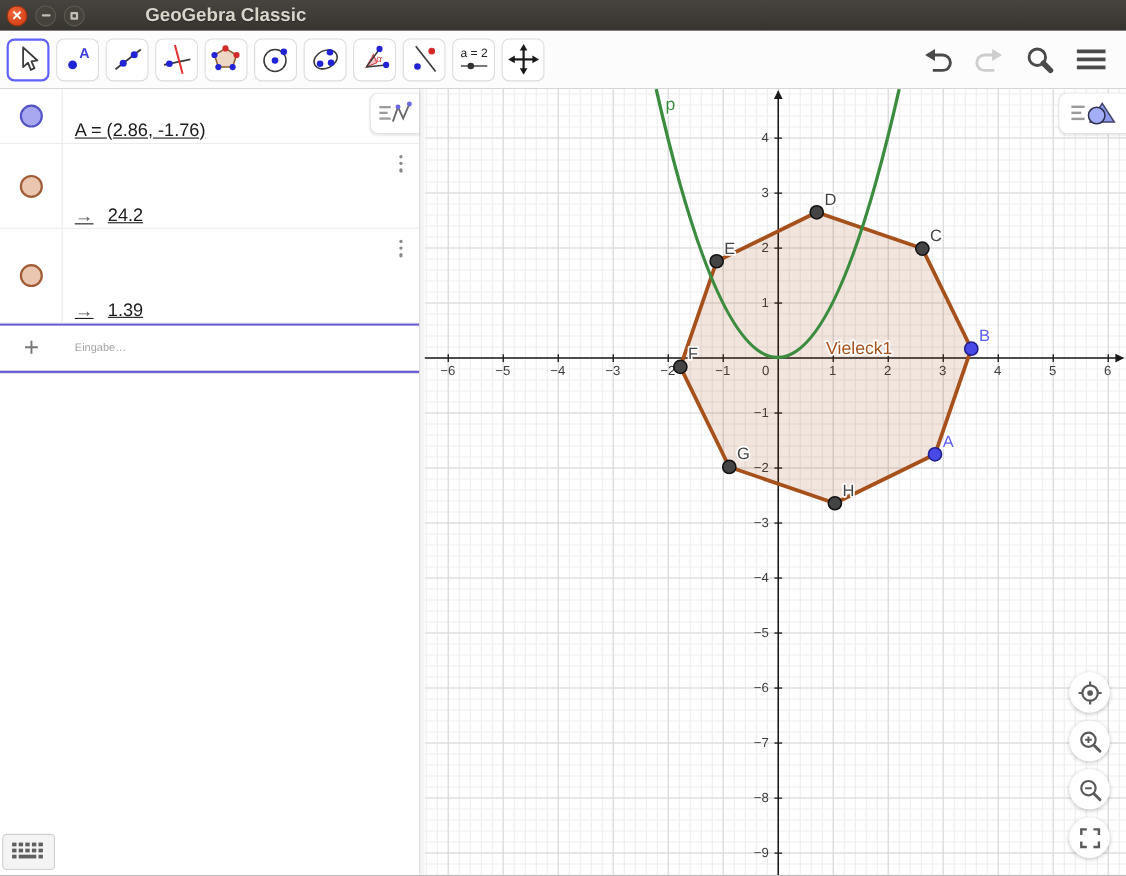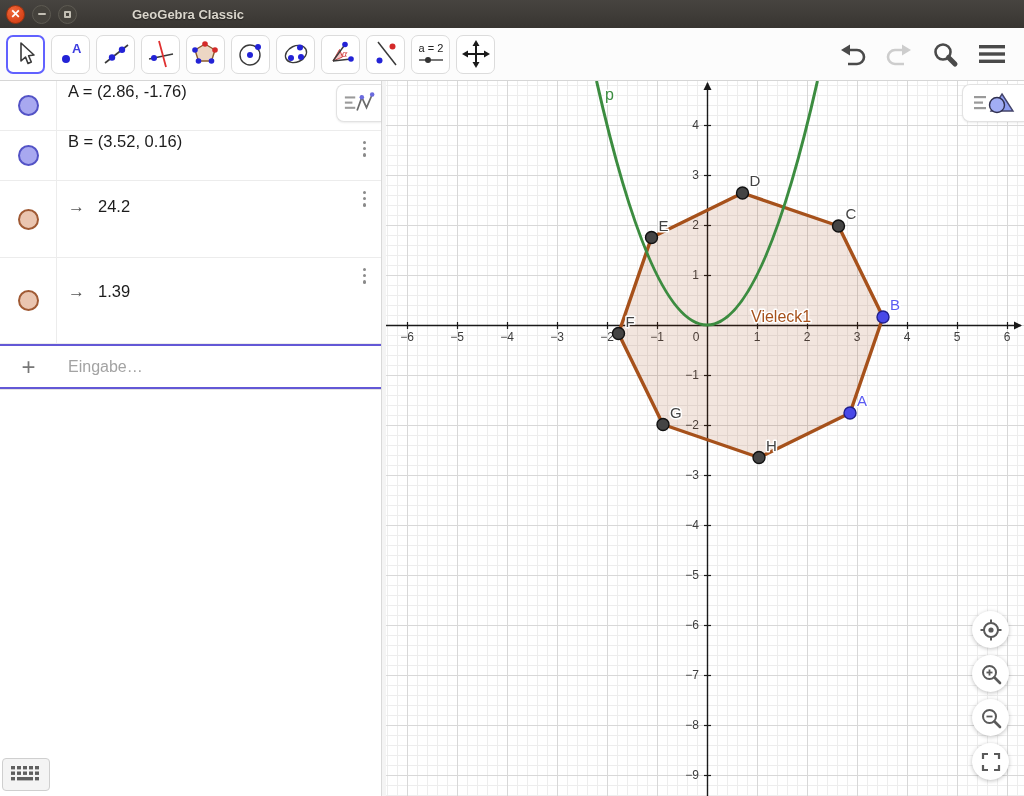--- a/index.html
+++ b/index.html
@@ -10,21 +10,21 @@
   
   .titlebar{height:28px;background:linear-gradient(#474440,#383531);
     display:flex;align-items:center;padding-left:6px;}
   .wbtn{width:19px;height:19px;border-radius:50%;margin-right:7px;
     display:flex;align-items:center;justify-content:center;cursor:pointer;flex:0 0 auto;}
   .wbtn.close{background:radial-gradient(circle at 35% 30%,#f0683a,#d9441a 70%);border:1px solid #9c3310;}
   .wbtn.close span{color:#fff;font-size:12px;font-weight:bold;line-height:1;margin-top:-1px;}
   .wbtn.gray{background:#45423c;border:1px solid #5d5a52;}
   .wbtn .dash{width:8px;height:2px;background:#c3bfb4;border-radius:1px;}
   .wbtn .sq{width:7px;height:7px;border:2px solid #c3bfb4;border-radius:1px;}
-  .title{color:#d9d5cb;font-size:13px;font-weight:bold;margin-left:48px;
+  .title{color:#d9d5cb;font-size:17px;font-weight:bold;margin-left:48px;
     text-shadow:0 1px 1px rgba(0,0,0,.4);}
 
   
   .toolbar{height:53px;background:#fcfcfc;border-bottom:1px solid #d6d6d6;
     display:flex;align-items:center;justify-content:space-between;padding:0 14px 0 6px;}
   .tools{display:flex;gap:6px;}
   .tool{width:39px;height:39px;background:#fff;border:1px solid #dcdcdc;border-radius:7px;
     display:flex;align-items:center;justify-content:center;cursor:pointer;padding:0;}
   .tool.selected{border:2px solid #6161ff;}
   .actions{display:flex;align-items:center;gap:12px;}
@@ -33,33 +33,33 @@
   
   .main{display:flex;height:715px;}
   .algebra{position:relative;width:381px;background:#fff;flex:0 0 auto;}
   .splitter{width:5px;background:#f4f4f4;border-left:1px solid #d9d9d9;cursor:col-resize;flex:0 0 auto;}
   .graphics{position:relative;width:638px;height:715px;background:#fff;flex:0 0 auto;}
 
   
   .arow{position:relative;display:flex;border-bottom:1px solid #ececec;}
   .mcol{width:57px;border-right:1px solid #ececec;display:flex;align-items:center;justify-content:center;flex:0 0 auto;}
   .marker{width:21px;height:21px;border-radius:50%;border:2px solid;cursor:pointer;}
-  .rbody{flex:1;padding:0 10px 0 11px;display:flex;flex-direction:column;justify-content:flex-start;
-    font-size:16.5px;color:#1c1c1c;}
+  .rbody{flex:1;padding:0 10px 0 11px;display:flex;flex-direction:column;justify-content:flex-end;
+    font-size:16.5px;color:#1c1c1c;text-decoration:underline;}
   .rbody .l1{line-height:21px;}
   .rbody .lv{display:flex;align-items:center;gap:13px;margin-top:15px;line-height:21px;}
   .rbody .arrow{color:#555;font-size:17px;}
   sup{font-size:11px;}
   .kebab{position:absolute;top:7px;right:12px;display:flex;flex-direction:column;gap:3px;
     background:none;border:none;cursor:pointer;padding:3px;}
   .kebab i{width:3.2px;height:3.2px;border-radius:50%;background:#8a8a8a;}
   .inrow{display:flex;align-items:center;border-top:2px solid #6358d6;border-bottom:2px solid #6358d6;
     height:45px;box-shadow:0 1px 0 #e2e2e2;}
   .plus{width:57px;text-align:center;font-size:24px;color:#777;line-height:1;cursor:pointer;}
-  .inrow input{flex:1;border:none;outline:none;font-size:16px;color:#333;
+  .inrow input{flex:1;border:none;outline:none;font-size:10px;color:#333;
     font-family:"Liberation Sans",sans-serif;padding:0 0 0 11px;background:transparent;}
   .inrow input::placeholder{color:#a3a3a3;}
   .astyle{position:absolute;top:3px;right:0;width:45px;height:38px;background:#fff;
     border:1px solid #e2e2e2;border-right:none;border-radius:8px 0 0 8px;
     box-shadow:0 1px 2px rgba(0,0,0,.08);cursor:pointer;display:flex;align-items:center;justify-content:center;}
 
   
   .gstyle{position:absolute;top:3px;right:0;width:62px;height:38px;background:#fff;
     border:1px solid #e2e2e2;border-right:none;border-radius:8px 0 0 8px;
     box-shadow:0 1px 2px rgba(0,0,0,.08);cursor:pointer;display:flex;align-items:center;justify-content:center;}
@@ -212,33 +212,20 @@
 
       <div class="arow" style="height:50px">
         <div class="mcol">
             <span class="marker" style="background:#a8a8f0;border-color:#5353c6"></span>
           </div>
         <div class="rbody">
           <div class="l1" style="padding-right:50px">A = (2.86, -1.76)</div>
         </div>
       </div>
 
-      <div class="arow" style="height:50px">
-        <div class="mcol">
-            <span class="marker" style="background:#a8a8f0;border-color:#5353c6"></span>
-          </div>
-        <div class="rbody">
-          <div class="l1">B = (3.52, 0.16)</div>
-        </div>
-        <button class="kebab">
-            <i></i>
-            <i></i>
-            <i></i>
-          </button>
-      </div>
 
       <div class="arow" style="height:77px">
         <div class="mcol">
             <span class="marker" style="background:#eac5b0;border-color:#a05a34"></span>
           </div>
         <div class="rbody">
           <div class="lv">
             <span class="arrow">→</span>
             <span>24.2</span>
           </div>

